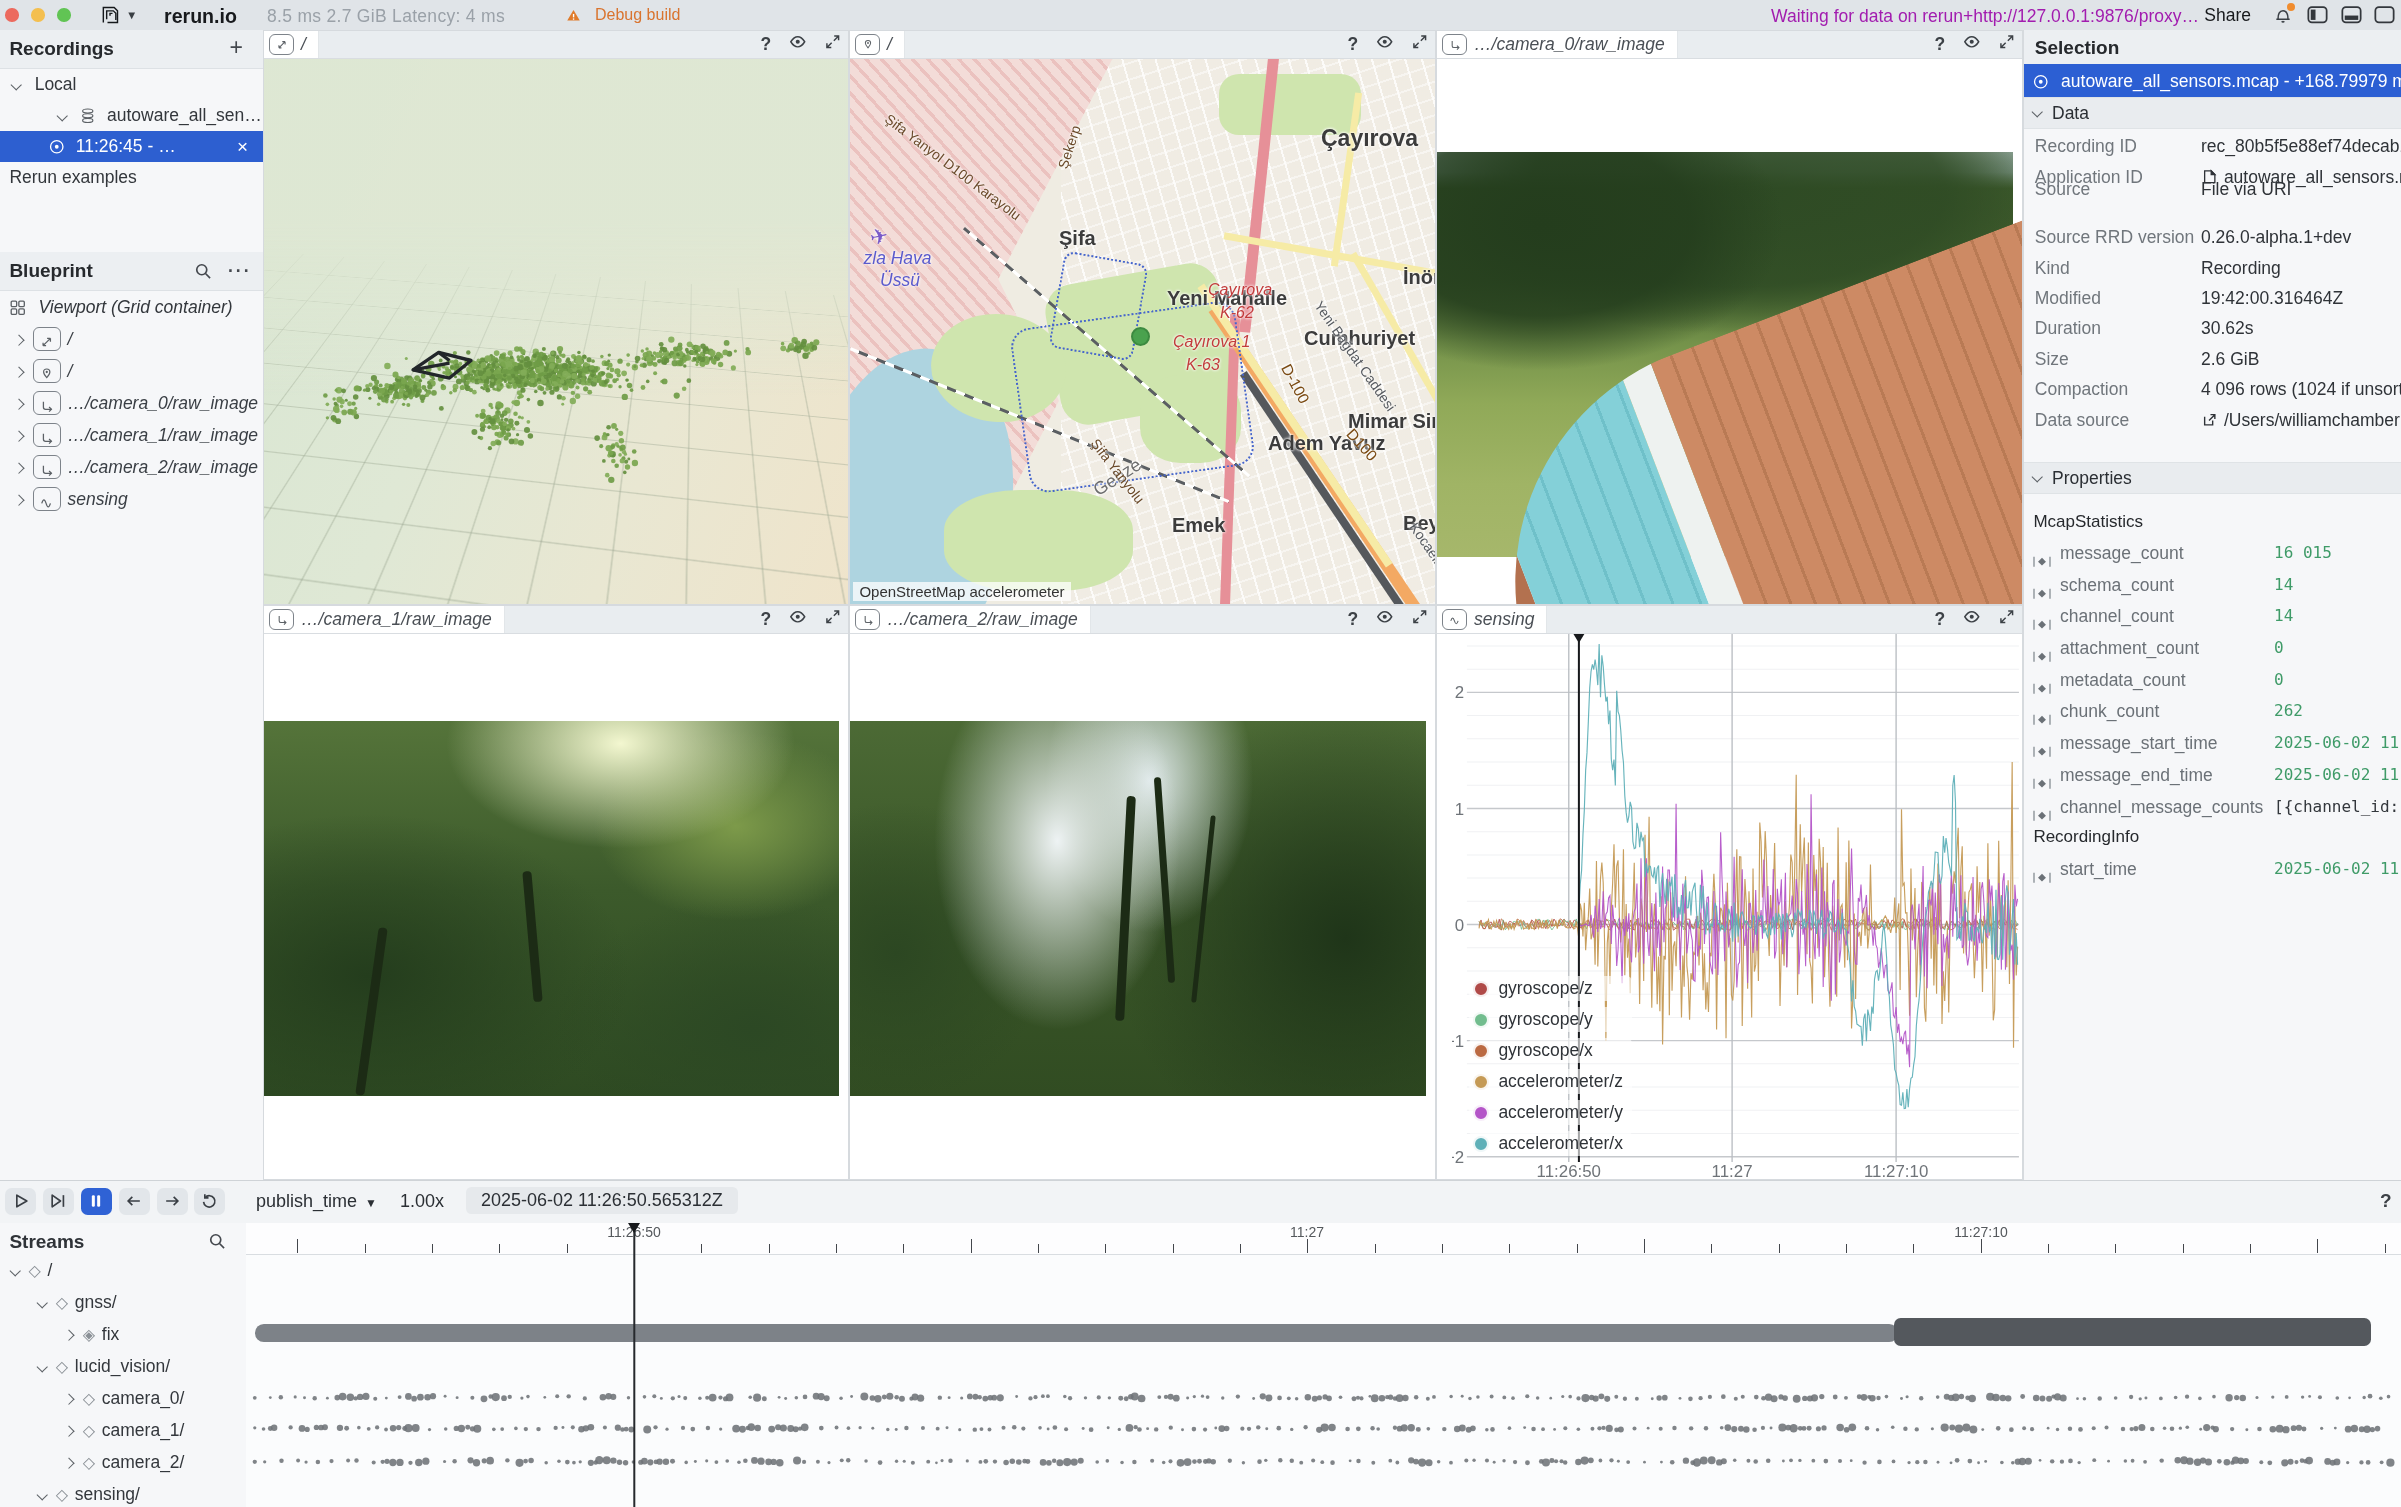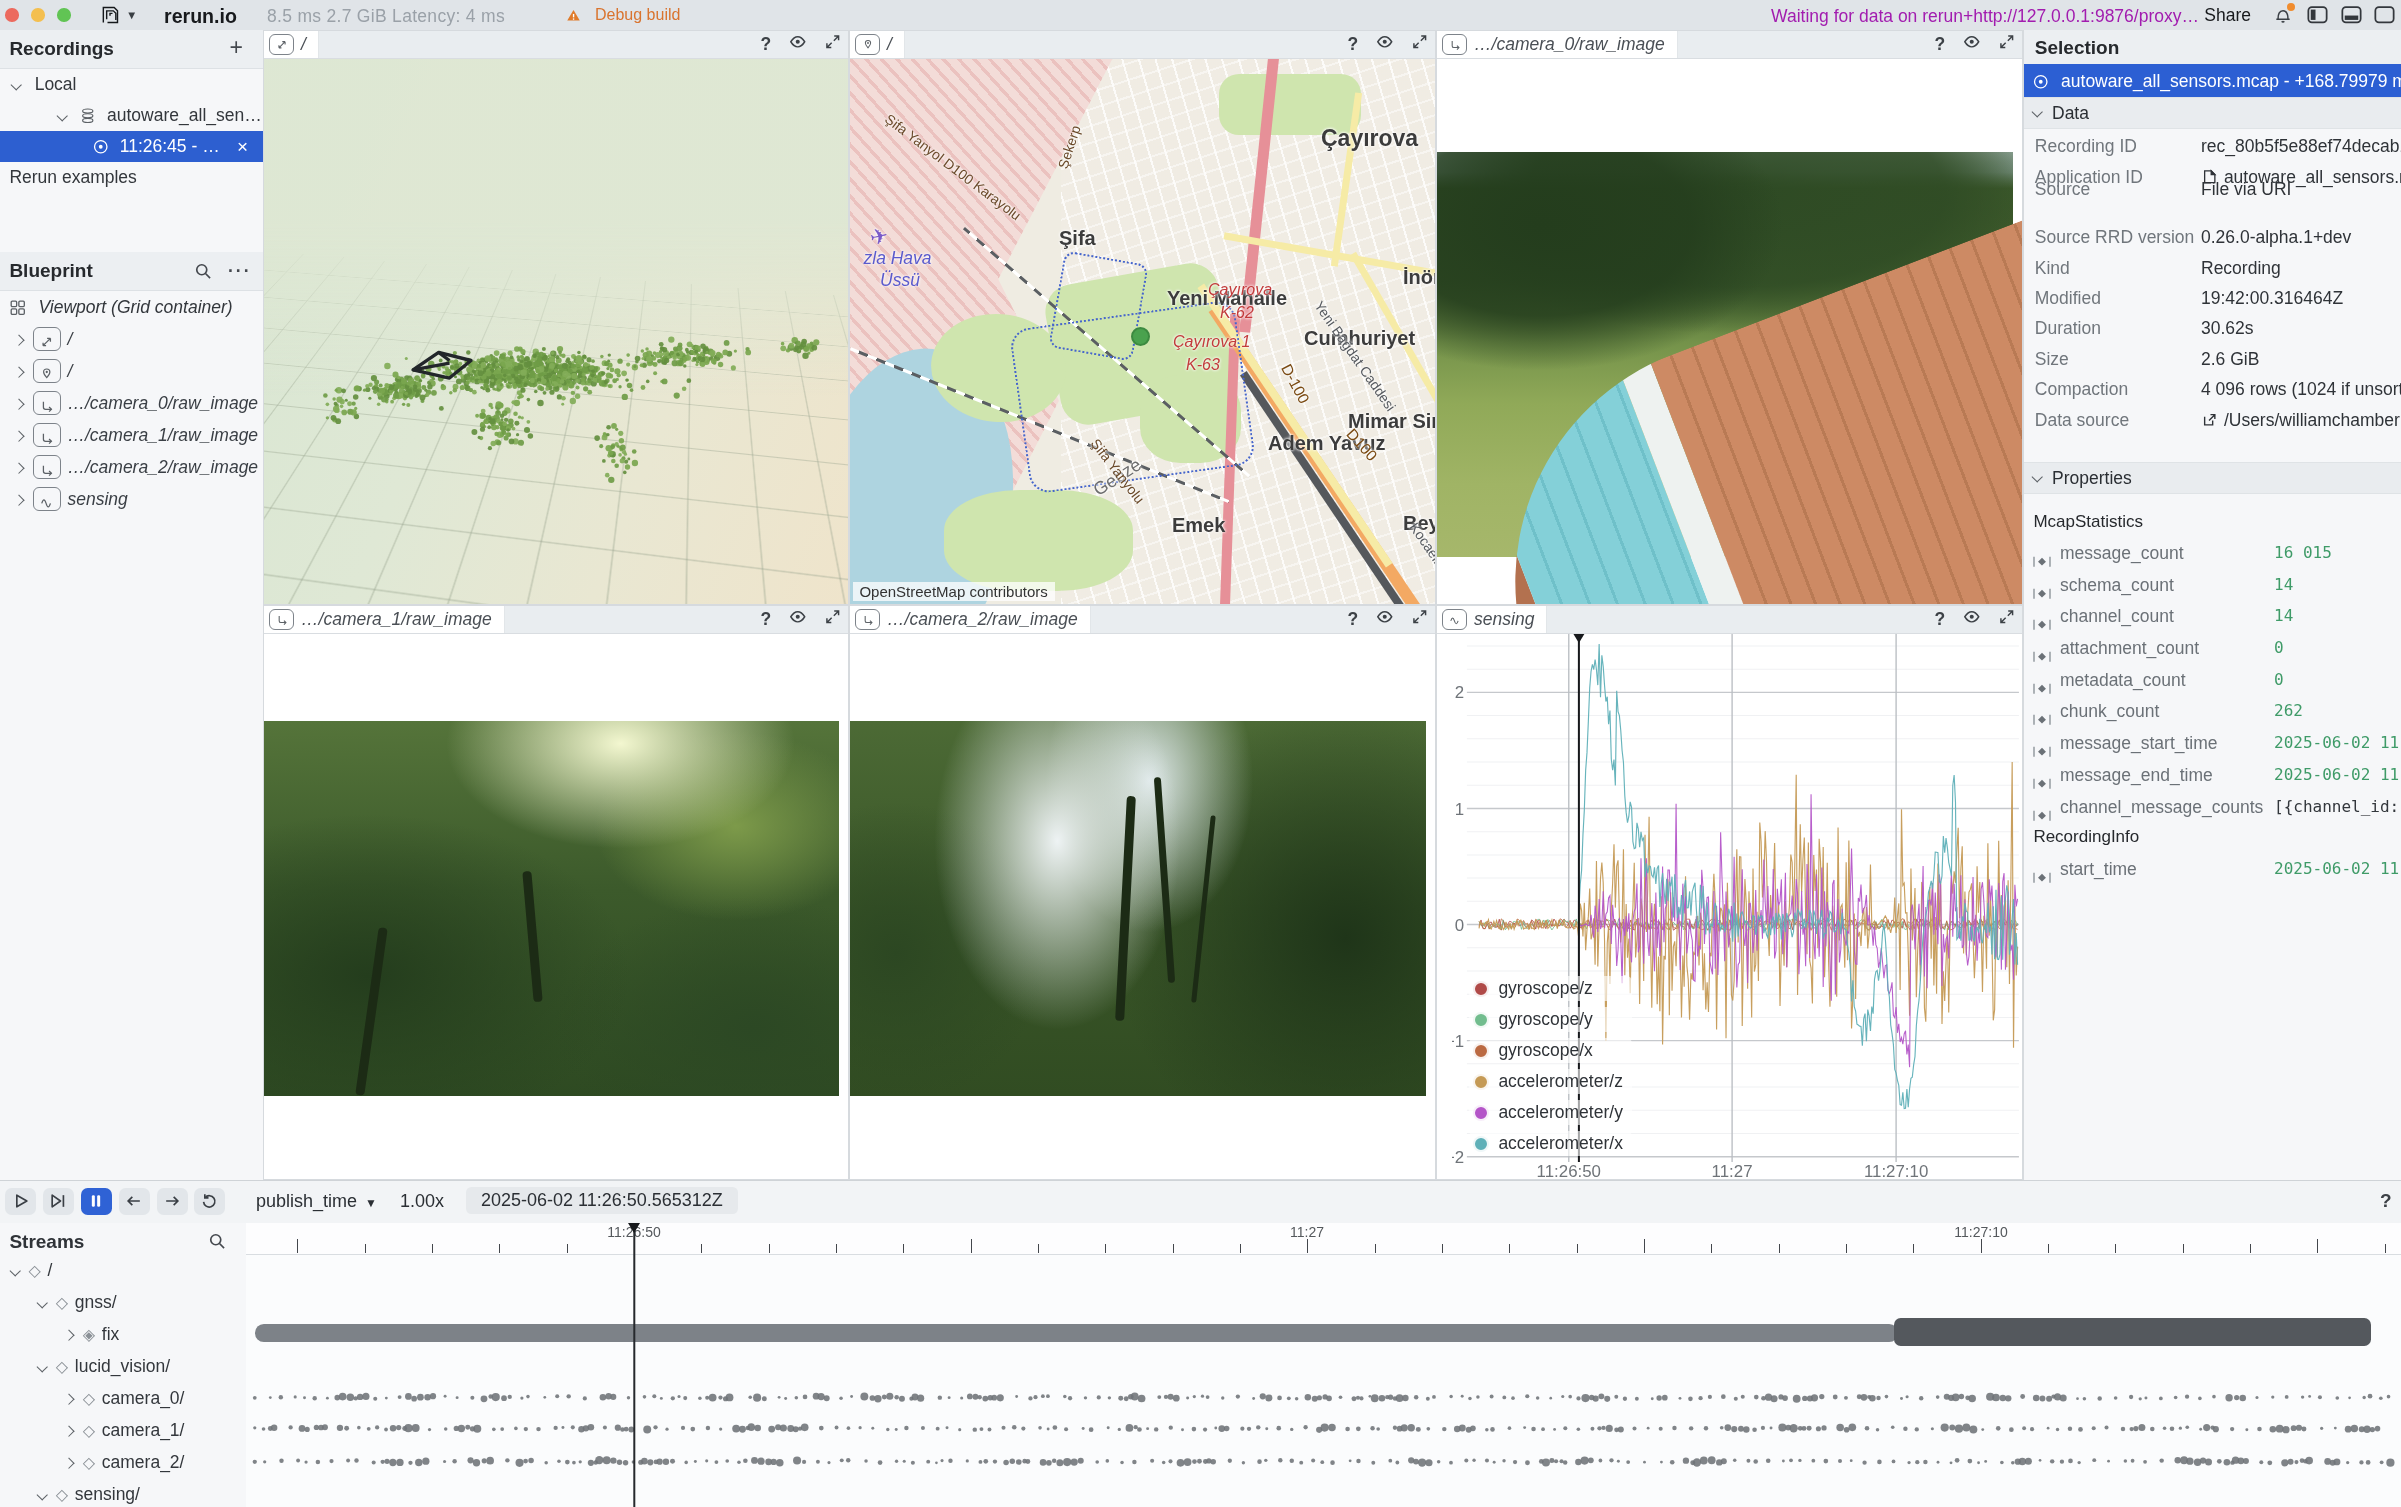--- a/index.html
+++ b/index.html
@@ -220,21 +220,21 @@
       </div>
       <div class="srow" style="padding-left:58px">
         <span class="chev"></span>
         <span class="ic20" style="margin-left:8px"><svg viewBox="0 0 24 24" fill="none" stroke="currentColor" stroke-width="1.6">
               <ellipse cx="12" cy="5.5" rx="7" ry="2.8"></ellipse>
               <ellipse cx="12" cy="12" rx="7" ry="2.8"></ellipse>
               <ellipse cx="12" cy="18.5" rx="7" ry="2.8"></ellipse>
             </svg></span>
         <span class="lbl" style="margin-left:5.4px">autoware_all_sen…</span>
       </div>
-      <div class="srow sel" style="padding-left:92px">
+      <div class="srow sel" style="padding-left:48px">
         <span class="ic20" style="color:#fff"><svg viewBox="0 0 24 24" fill="none" stroke="currentColor" stroke-width="1.8">
               <circle cx="12" cy="12" r="8.5"></circle>
               <circle cx="12" cy="12" r="2.6" fill="currentColor" stroke="none"></circle>
             </svg></span>
         <span class="lbl" style="margin-left:5.4px">11:26:45 - …</span>
         <span style="position:absolute;right:15px;color:#fff;font-size:19px;">×</span>
       </div>
       <div class="srow" style="padding-left:9.4px">
         <span class="lbl">Rerun examples</span>
       </div>
@@ -1676,21 +1676,21 @@
             <div class="mlabel" style="left: 229px; top: 405px; font-size: 14px; color: rgb(106, 74, 42); transform: rotate(52deg);">Şifa Yanyolu</div>
             <div class="mlabel" style="left: 197px; top: 81px; font-size: 14px; color: rgb(106, 74, 42); transform: rotate(-72deg);">Şekerp</div>
             <div class="mlabel" style="left: 13.5px; top: 190px; font-size: 17.5px; color: rgb(90, 90, 204); font-style: italic;">zla Hava</div>
             <div class="mlabel" style="left: 30px; top: 212px; font-size: 17.5px; color: rgb(90, 90, 204); font-style: italic;">Üssü</div>
             <div class="mlabel" style="left: 20px; top: 166px; font-size: 21.6px; color: rgb(122, 90, 200); transform: rotate(-12deg);">✈</div>
             <div class="mlabel" style="left: 358px; top: 223px; font-size: 16px; color: rgb(194, 59, 59); font-style: italic;">Çayırova</div>
             <div class="mlabel" style="left: 370px; top: 246px; font-size: 16px; color: rgb(194, 59, 59); font-style: italic;">K-62</div>
             <div class="mlabel" style="left: 323px; top: 275px; font-size: 16px; color: rgb(194, 59, 59); font-style: italic;">Çayırova 1</div>
             <div class="mlabel" style="left: 336px; top: 298px; font-size: 16px; color: rgb(194, 59, 59); font-style: italic;">K-63</div>
           </div>
-        <div id="map-attr">OpenStreetMap contributors</div>
+        <div id="map-attr">OpenStreetMap accelerometer</div>
       </div>
       <div class="ptitle">
         <div class="ptab">
             <span class="vbox"><svg viewBox="0 0 24 24" fill="none" stroke="currentColor" stroke-width="1.8">
                 <path d="M12 4.5c2.6 0 4.7 2 4.7 4.5 0 3.2-4.7 8.5-4.7 8.5S7.3 12.2 7.3 9c0-2.5 2.1-4.5 4.7-4.5z"></path>
                 <circle cx="12" cy="9" r="1.7" fill="currentColor" stroke="none"></circle>
               </svg></span>
             <span class="pname">/</span>
           </div>
         <div class="picons">

